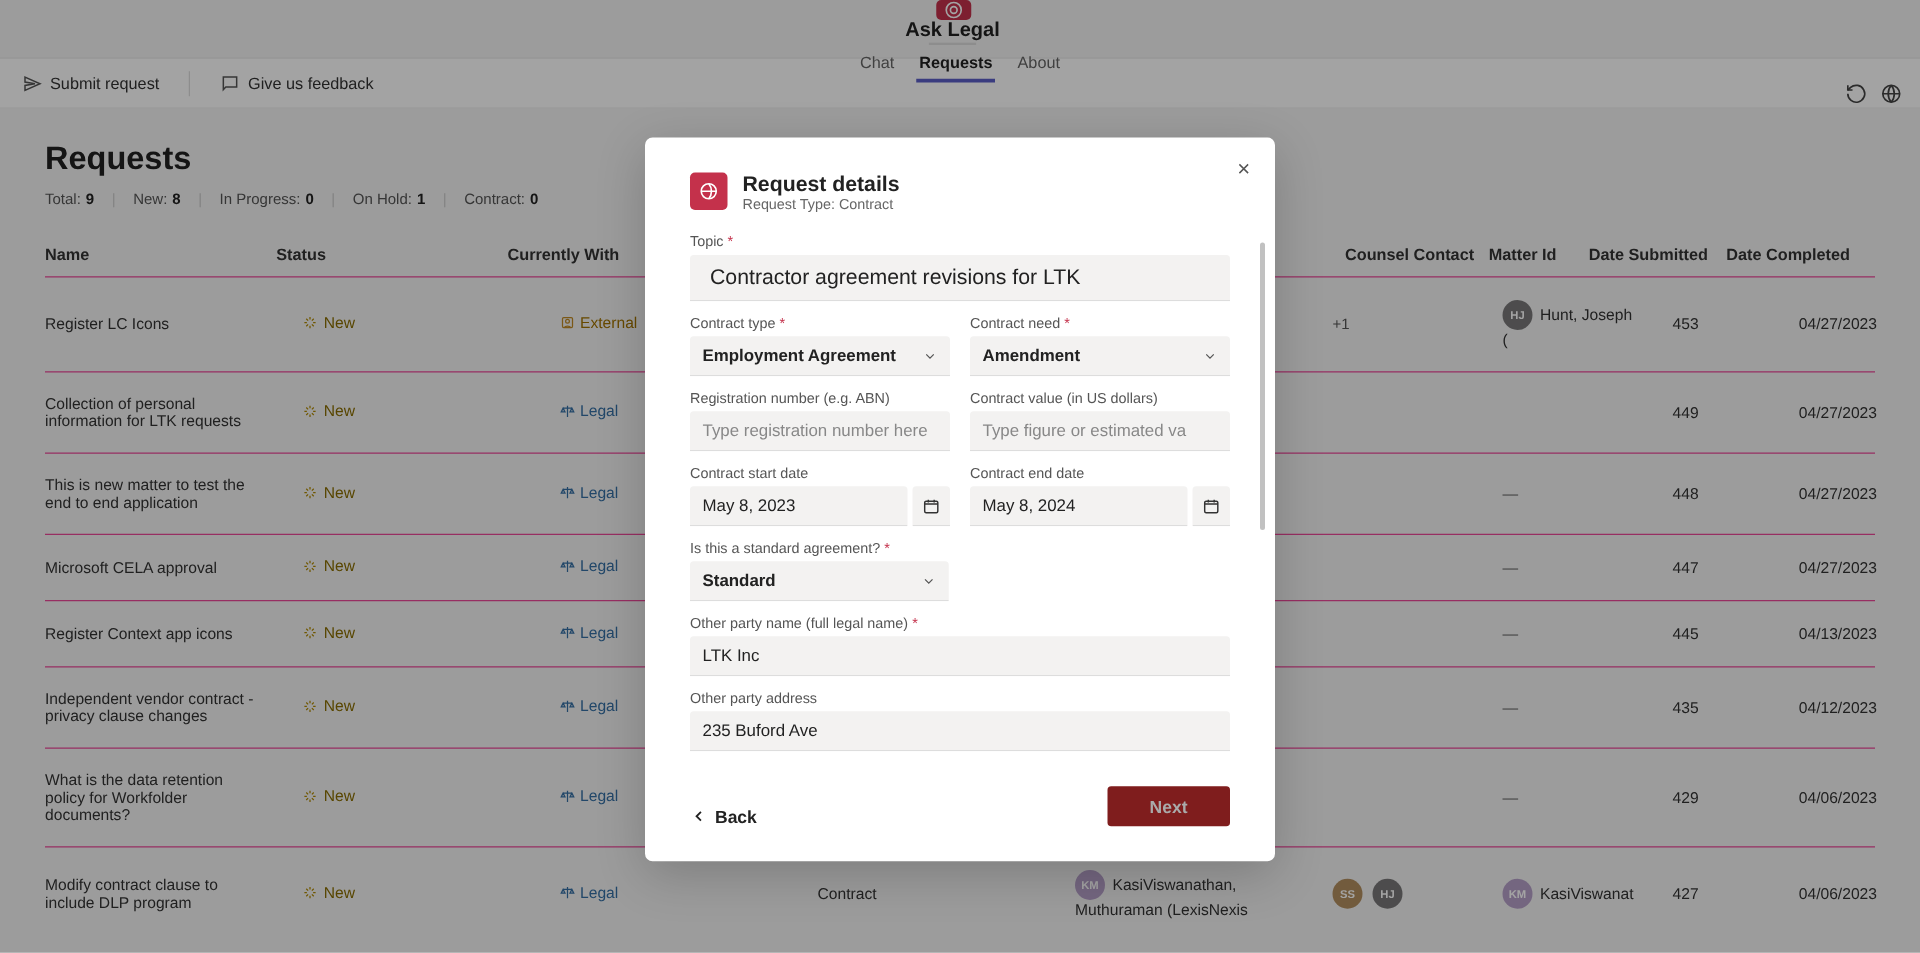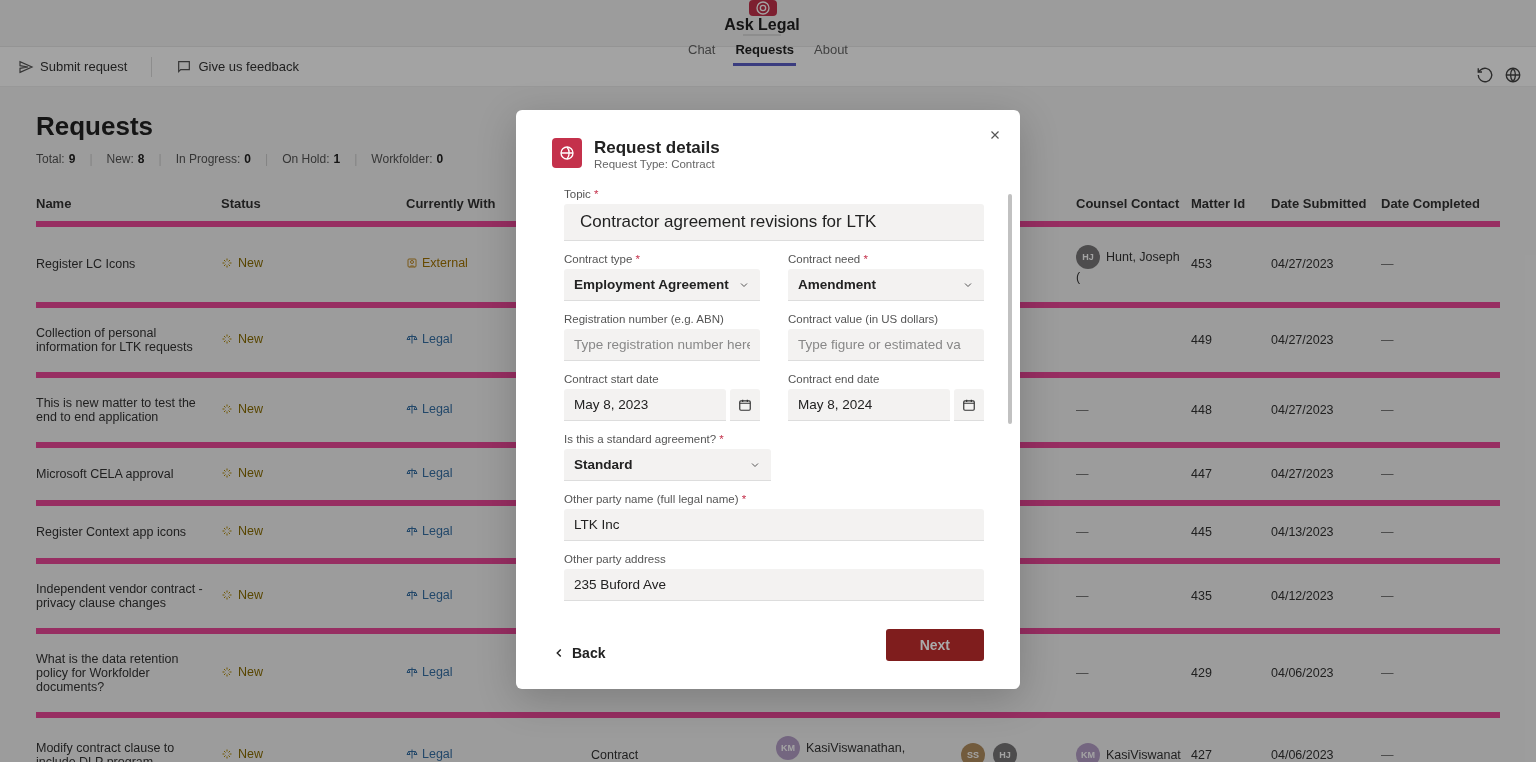--- a/index.html
+++ b/index.html
@@ -24,21 +24,21 @@
   
   .main { padding: 24px 36px; }
   .page-title { font-size: 26px; font-weight: 600; margin-bottom: 10px; }
   .stats { font-size: 12px; color: #555; display: flex; gap: 14px; align-items: center; margin-bottom: 20px; }
   .stats .sep { color: #ccc; }
   .stats b { color: #222; font-weight: 600; margin-left: 4px; }
 
   
   .tbl { width: 100%; }
   .thead { display: grid; grid-template-columns: 185px 185px 185px 185px 185px 115px 115px 80px 110px 110px; padding: 10px 0; font-size: 13px; color: #333; font-weight: 600; }
-  .trow { display: grid; grid-template-columns: 185px 185px 185px 185px 185px 115px 115px 80px 110px 110px; padding: 18px 0; font-size: 12.5px; color: #333; border-top: 6px solid #ec4899; align-items: center; }
+  .trow { display: grid; grid-template-columns: 185px 185px 185px 185px 185px 115px 115px 80px 110px 110px; padding: 18px 0; font-size: 12.5px; color: #333; border-top: 1px solid #ec4899; align-items: center; gap: 21px; }
   .cell { padding-right: 10px; }
   .status-new { display: inline-flex; align-items: center; gap: 5px; color: #8a6d00; text-align: right; }
   .ext-badge { display: inline-flex; align-items: center; gap: 4px; color: #a27300; }
   .legal-badge { display: inline-flex; align-items: center; gap: 4px; color: #3670a5; }
   .avatar { width: 24px; height: 24px; border-radius: 50%; background: #888; display: inline-flex; align-items: center; justify-content: center; color: #fff; font-size: 9px; font-weight: 600; margin-right: 6px; vertical-align: middle; }
   .avatar.km { background: #b6a0c9; }
   .avatar.hu { background: #797879; }
   .avatar.ss { background: #b38f60; }
   .dash { color: #666; }
   .pillrow { display: flex; gap: 2px; align-items: center; }
@@ -47,21 +47,21 @@
   .overlay { position: absolute; inset: 0; background: rgba(0,0,0,0.36); display: flex; align-items: flex-start; justify-content: center; padding-top: 110px; }
   .modal { width: 504px; background: #fff; border-radius: 6px; box-shadow: 0 10px 40px rgba(0,0,0,0.2); padding: 28px 36px 28px 36px; position: relative; }
   .modal-scroll { position: absolute; top: 84px; right: 8px; width: 4px; height: 230px; background: #c1c1c1; border-radius: 2px; }
   .modal-close { position: absolute; top: 18px; right: 18px; cursor: pointer; color: #555; }
   .modal-header { display: flex; gap: 12px; align-items: flex-start; margin-bottom: 18px; }
   .modal-icon { width: 30px; height: 30px; background: #c4314b; border-radius: 4px; display: flex; align-items: center; justify-content: center; color: #fff; flex-shrink: 0; }
   .modal-title { font-size: 17px; font-weight: 700; }
   .modal-sub { font-size: 11.5px; color: #666; }
   .form { display: flex; flex-direction: column; gap: 12px; }
   .form-row { display: flex; gap: 16px; }
-  .form-col { flex: 1; display: flex; flex-direction: column; gap: 4px; margin-left: 12px; }
+  .form-col { flex: 1; display: flex; flex-direction: column; gap: 4px; }
   .flabel { font-size: 11.5px; color: #555; }
   .req { color: #c4314b; }
   .finput { background: #f3f2f1; border: none; border-bottom: 1px solid #ddd; padding: 8px 10px; font-size: 13.5px; color: #222; border-radius: 3px 3px 0 0; width: 100%; }
   .finput.big { font-size: 17px; padding-left: 16px; }
   .finput::placeholder { color: #888; }
   .fselect { position: relative; }
   .fselect .finput { font-weight: 600; padding-right: 30px; }
   .fselect .chev { position: absolute; right: 10px; top: 50%; transform: translateY(-50%); color: #555; pointer-events: none; }
   .date-wrap { display: flex; gap: 4px; align-items: stretch; }
   .date-wrap .finput { flex: 1; }
@@ -125,21 +125,21 @@
   <div class="page-title">Requests</div>
   <div class="stats">
     <span><span>Total:</span><b>9</b></span>
       <span class="sep">|</span>
     <span><span>New:</span><b>8</b></span>
       <span class="sep">|</span>
     <span><span>In Progress:</span><b>0</b></span>
       <span class="sep">|</span>
     <span><span>On Hold:</span><b>1</b></span>
       <span class="sep">|</span>
-    <span><span>Workfolder:</span><b>0</b></span>
+    <span><span>Contract:</span><b>0</b></span>
   </div>
 
   <div class="tbl">
     <div class="thead">
       <div class="cell">Name</div>
       <div class="cell">Status</div>
       <div class="cell">Currently With</div>
       <div class="cell"></div>
       <div class="cell"></div>
       <div class="cell">h</div>

